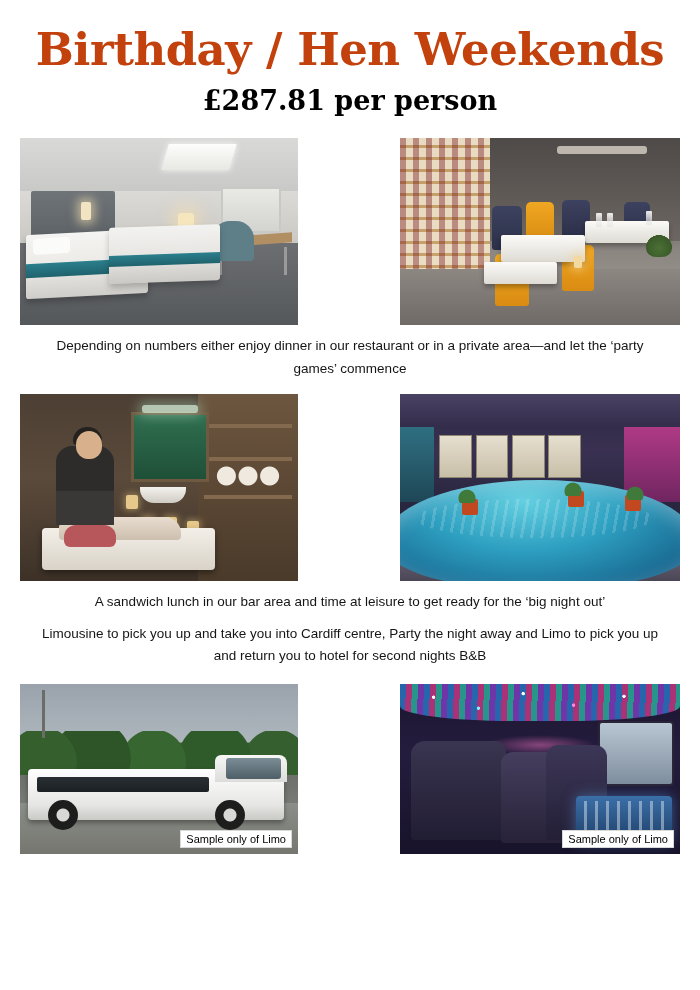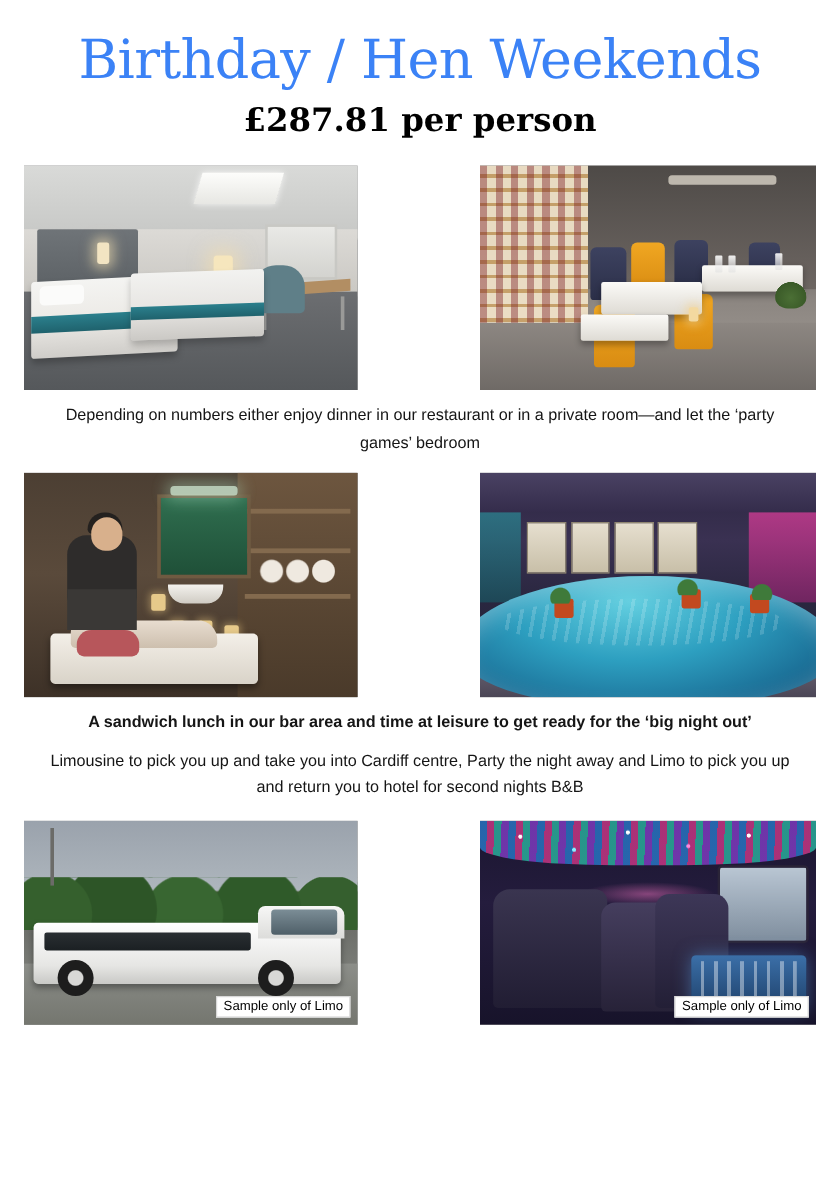--- a/index.html
+++ b/index.html
@@ -19,27 +19,27 @@
     width: 700px;
     height: 990px;
     position: relative;
     box-sizing: border-box;
     padding: 18px 20px 10px 20px;
   }
 
   
   .title {
     font-family: "DejaVu Serif", serif;
-    font-weight: normal;
+    font-weight: bold;
     font-size: 45px;
     line-height: 1.05;
     text-align: center;
     letter-spacing: -0.5px;
     margin: 8px 0 0 0;
-    color: #3b82f6;
+    color: #c2410c;
     white-space: nowrap;
   }
   .subtitle {
     font-family: "DejaVu Serif", serif;
     font-weight: bold;
     font-size: 27px;
     text-align: center;
     margin: 12px 0 0 0;
     color: #000;
     letter-spacing: 0px;
@@ -86,21 +86,21 @@
     font-family: "Liberation Sans", sans-serif;
     font-size: 13.5px;
     line-height: 1.65;
     text-align: center;
     color: #151515;
     margin: 0 auto;
   }
   .t1 { margin-top: 14px; width: 92%; }
   .t2 { margin-top: 10px; width: 92%; }
   .t3 { margin-top: 14px; width: 96%; }
-  .t4 { margin-top: 10px; width: 96%; font-weight: bold; }
+  .t4 { margin-top: 10px; width: 96%; }
   .t5 { margin-top: 10px; width: 96%; }
 
   
 
   
   .bedroom {
     width: 100%; height: 100%;
     position: relative;
     background: linear-gradient(180deg,#cfd0cf 0%,#c2c4c3 32%,#7e8082 33%,#6e7073 100%);
   }
@@ -541,21 +541,21 @@
         <div class="tbl tbl-c"></div>
         <div class="glass" style="left:70%; top:40%;"></div>
         <div class="glass" style="left:74%; top:40%;"></div>
         <div class="glass" style="left:88%; top:39%;"></div>
         <div class="candle" style="left:62%; top:63%;"></div>
         <div class="plant"></div>
       </div>
     </div>
   </div>
 
-  <p class="para t2">Depending on numbers either enjoy dinner in our restaurant or in a private room—and let the ‘party games’ bedroom</p>
+  <p class="para t2">Depending on numbers either enjoy dinner in our restaurant or in a private area—and let the ‘party games’ commence</p>
 
   <div class="img-row row2">
     <div class="photo p-spa">
       <div class="spa">
         <div class="cabinet"></div>
         <div class="shelf shelf1"></div>
         <div class="shelf shelf2"></div>
         <div class="shelf shelf3"></div>
         <div class="towels"></div>
         <div class="greenpanel"></div>

